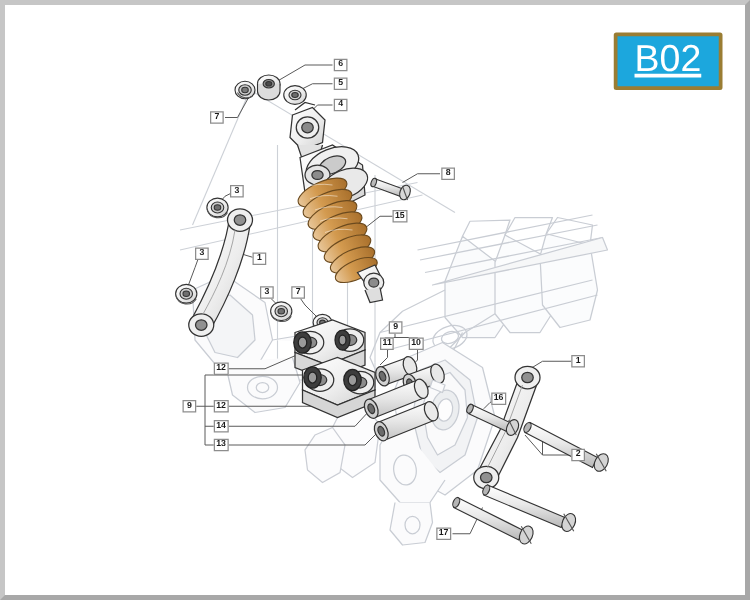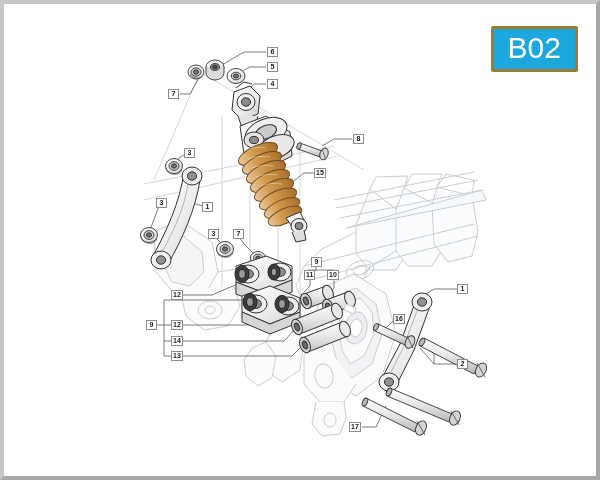--- a/index.html
+++ b/index.html
@@ -8,21 +8,21 @@
   
   #frame{position:absolute;left:0;top:0;width:600px;height:480px;box-sizing:border-box;
          border:4px solid #b9b9b9;border-top-color:#c6c6c6;border-left-color:#c6c6c6;
          border-right-color:#a8a8a8;border-bottom-color:#a8a8a8;pointer-events:none;}
   #canvas{position:absolute;left:4px;top:4px;width:592px;height:472px;background:#fff;}
   svg#art{position:absolute;left:0;top:0;width:592px;height:472px;}
   
   #badge{position:absolute;right:18px;top:22px;background:#1ca7dd;border:3px solid #9a7d33;
          padding:4px 14px 6px 14px;border-radius:2px;}
   #badge span{color:#ffffff;font-size:30px;line-height:30px;font-family:"Liberation Sans",sans-serif;
-              letter-spacing:0px;font-weight:400;}
+              letter-spacing:0px;font-weight:400;text-decoration:underline;}
   
   .lbl{position:absolute;background:#ffffff;border:1px solid #8d8d8d;
        font-size:7px;line-height:8px;color:#1a1a1a;text-align:center;
        min-width:11px;height:10px;padding:0 1px;
        font-family:"Liberation Sans",sans-serif;font-weight:700;
        display:flex;align-items:center;justify-content:center;box-sizing:border-box;}
 </style>
 </head>
 <body>
 

